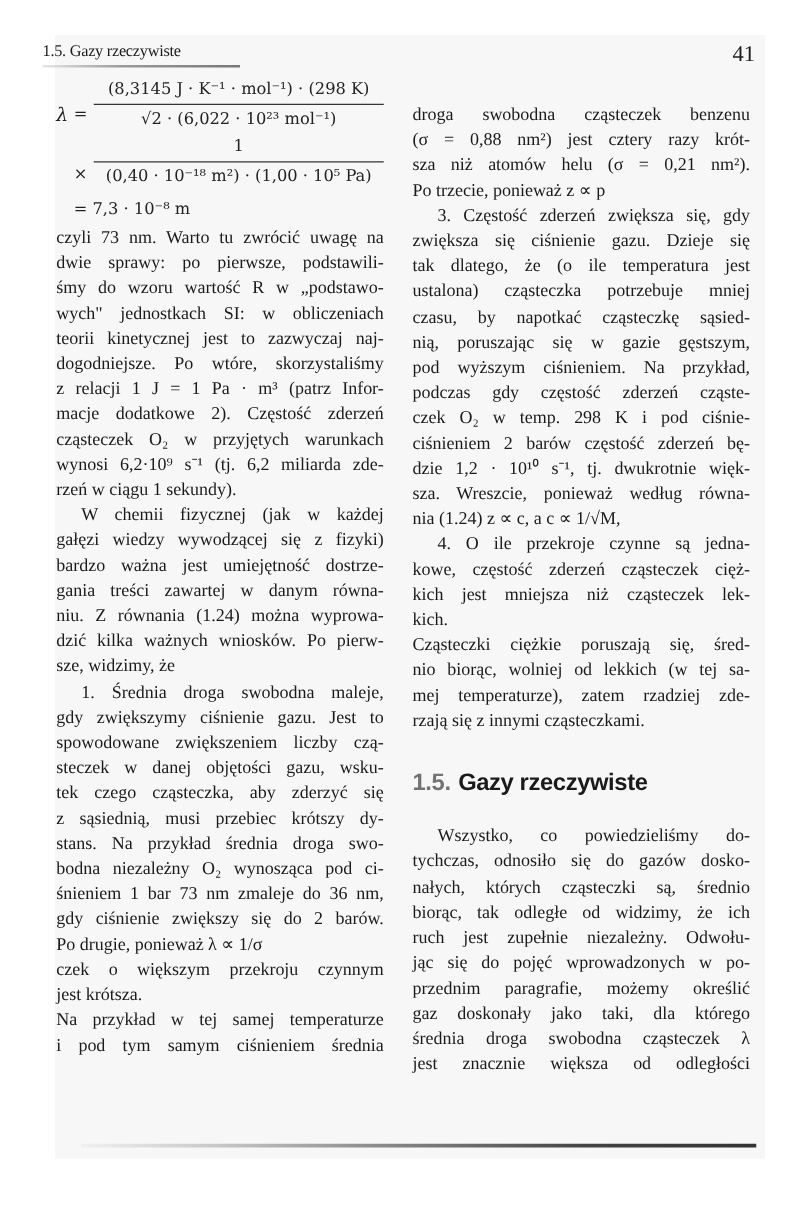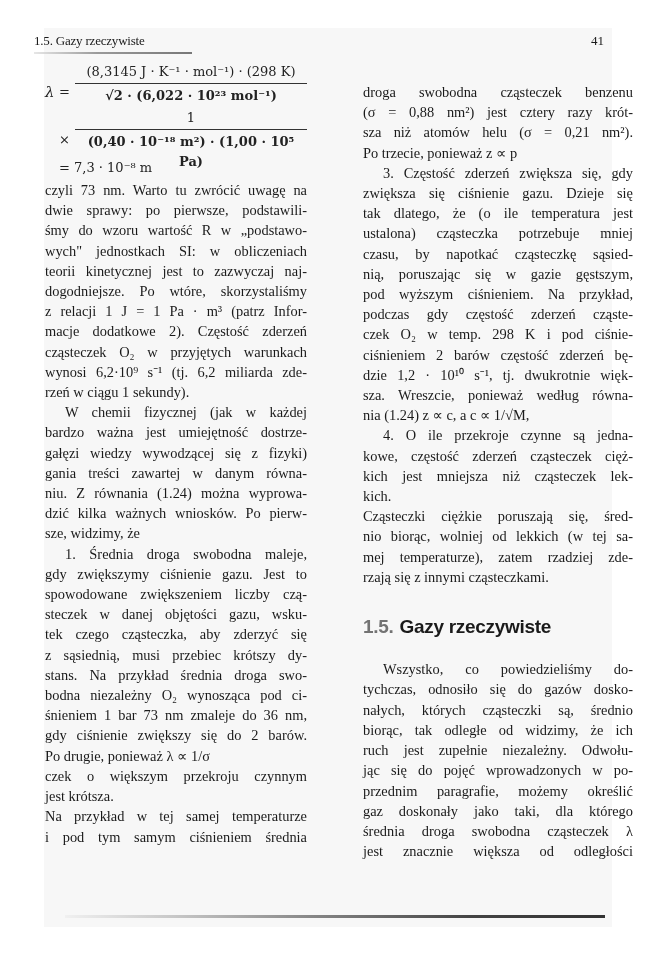--- a/index.html
+++ b/index.html
@@ -1,36 +1,36 @@
 <!DOCTYPE html>
 <html><head>
 <meta charset="utf-8">
 <style>
   html, body { margin: 0; padding: 0; background: #ffffff; }
   body { width: 648px; height: 971px; position: relative; overflow: hidden;
          font-family: "DejaVu Serif", "Liberation Serif", serif; color: #1a1a1a; }
   .scan { position: absolute; left: 44px; top: 28px; width: 568px; height: 899px; background: #f7f7f7; }
   .running-head { position: absolute; left: 34px; top: 33px; width: 570px; height: 18px; }
   .rh-title { position: absolute; left: 0; top: 0; font-family: "Liberation Serif", serif; font-size: 13px; letter-spacing: -0.2px; }
-  .rh-page { position: absolute; right: 0; top: 0; font-family: "Liberation Serif", serif; font-size: 13px; }
+  .rh-page { position: absolute; right: 0; top: 0; font-family: "Liberation Serif", serif; font-size: 18px; }
   .rh-rule { position: absolute; left: 34px; top: 52px; width: 158px; height: 2px;
              background: linear-gradient(90deg, #e6e6e6, #9a9a9a 40%, #777 100%); }
   .col { position: absolute; font-family: "Liberation Serif", serif; font-size: 14.4px; line-height: 20.2px; text-align: justify; }
   .col-left { left: 45px; top: 62px; width: 262px; }
-  .col-right { left: 330px; top: 82px; width: 270px; margin-left: 33px; }
+  .col-right { left: 330px; top: 82px; width: 270px; }
   .line { display: block; white-space: nowrap; text-align-last: justify; }
   .line.last { text-align-last: left; }
   .indent { padding-left: 20px; }
   .formula { position: relative; height: 118px; font-family: "DejaVu Serif", serif; font-size: 13px; color: #222; }
   .f-lambda { position: absolute; left: 0; top: 20px; font-style: italic; font-size: 15px; }
   .f-eq { position: absolute; left: 14px; top: 20px; }
   .frac { position: absolute; text-align: center; }
   .frac .num { display: block; padding: 0 2px; }
   .frac .bar { display: block; height: 1px; background: #333; margin: 1px 0 2px; }
-  .frac .den { display: block; font-weight: bold; }
+  .frac .den { display: block; }
   .f1 { left: 30px; top: 0; width: 232px; }
   .f-times { position: absolute; left: 14px; top: 68px; }
   .f2 { left: 30px; top: 46px; width: 232px; }
   .f-res { position: absolute; left: 14px; top: 96px; }
   .heading { display: block; font-family: "Liberation Sans", sans-serif; font-weight: bold; font-size: 19px; margin: 30px 0 22px 0; letter-spacing: -0.3px; }
   .heading .num { color: #737373; margin-right: 6px; }
   .bottom-rule { position: absolute; left: 65px; top: 915px; width: 540px; height: 3px;
                  background: linear-gradient(90deg, #f0f0f0 0%, #c8c8c8 20%, #888 45%, #444 75%, #333 100%); }
 </style>
 </head>
@@ -70,22 +70,22 @@
     <span class="line">teorii kinetycznej jest to zazwyczaj naj-</span>
     <span class="line">dogodniejsze. Po wtóre, skorzystaliśmy</span>
     <span class="line">z relacji 1 J = 1 Pa · m³ (patrz Infor-</span>
     <span class="line">macje dodatkowe 2). Częstość zderzeń</span>
     <span class="line">cząsteczek O₂ w przyjętych warunkach</span>
     <span class="line">wynosi 6,2·10⁹ s⁻¹ (tj. 6,2 miliarda zde-</span>
     <span class="line last">rzeń w ciągu 1 sekundy).</span>
   </div>
   <div>
     <span class="line indent">W chemii fizycznej (jak w każdej</span>
+    <span class="line">gałęzi wiedzy wywodzącej się z fizyki)</span>
     <span class="line">bardzo ważna jest umiejętność dostrze-</span>
-    <span class="line">gałęzi wiedzy wywodzącej się z fizyki)</span>
     <span class="line">gania treści zawartej w danym równa-</span>
     <span class="line">niu. Z równania (1.24) można wyprowa-</span>
     <span class="line">dzić kilka ważnych wniosków. Po pierw-</span>
     <span class="line last">sze, widzimy, że</span>
   </div>
   <div>
     <span class="line indent">1. Średnia droga swobodna maleje,</span>
     <span class="line">gdy zwiększymy ciśnienie gazu. Jest to</span>
     <span class="line">spowodowane zwiększeniem liczby czą-</span>
     <span class="line">steczek w danej objętości gazu, wsku-</span>

